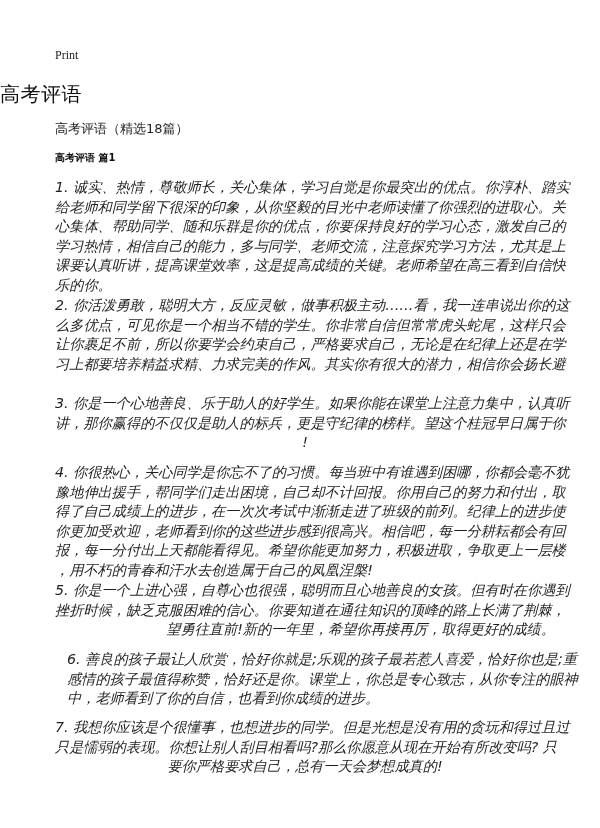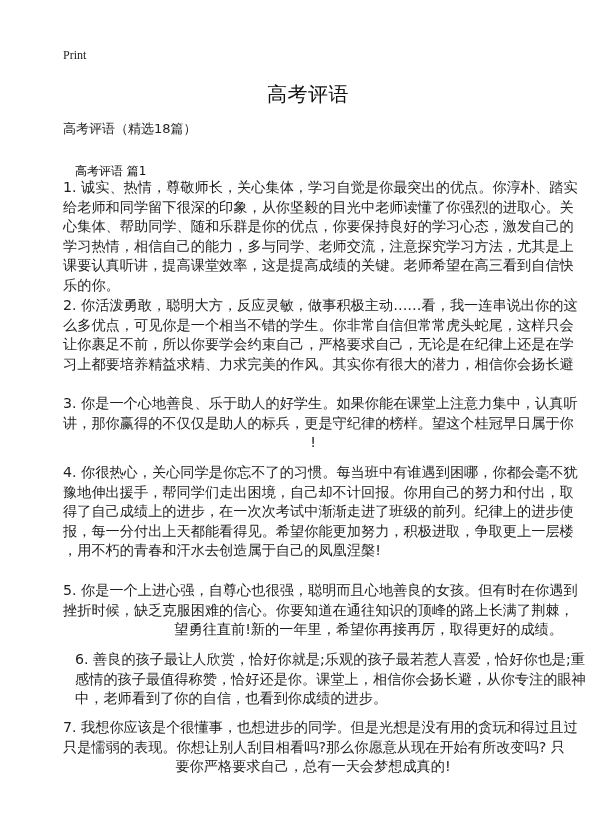--- a/index.html
+++ b/index.html
@@ -10,71 +10,71 @@
     body {
       width: 600px;
       height: 828px;
       position: relative;
       overflow: hidden;
       color: #1a1a1a;
       font-family: "DejaVu Sans", "Liberation Sans", sans-serif;
     }
     .page {
       position: absolute;
-      left: 8px;
+      left: 0;
       top: 0;
       width: 517px;
       height: 828px;
     }
     .print-label {
       position: absolute;
       left: 55px;
       top: 48px;
       font-family: "Liberation Serif", "DejaVu Serif", serif;
       font-size: 12px;
       color: #222;
       cursor: pointer;
     }
     .doc-title {
       position: absolute;
       left: 0;
       width: 600px;
       top: 81px;
-      text-align: center;
       font-size: 20px;
       font-weight: normal;
       margin: 0;
       color: #111;
       letter-spacing: 0.5px;
     }
     .subtitle {
       position: absolute;
       left: 55px;
       top: 120px;
       font-size: 13px;
       color: #222;
       text-align: center;
     }
     .section-heading {
       position: absolute;
       left: 55px;
       top: 151px;
-      font-size: 12px;
-      font-weight: normal;
+      font-size: 10px;
+      font-weight: bold;
       color: #111;
-      margin: 12px;
+      margin: 0;
     }
     .para {
       position: absolute;
       left: 55px;
       width: 500px;
       font-size: 14.2px;
       line-height: 19.6px;
       color: #1f1f1f;
       margin: 0;
+      font-style: italic;
     }
     .para .line {
       display: block;
       white-space: nowrap;
     }
   </style>
 </head>
 <body>
 
 <div class="page">
@@ -106,33 +106,34 @@
   <p class="para" style="top:394px;text-align:center;">
     <span class="line">3. 你是一个心地善良、乐于助人的好学生。如果你能在课堂上注意力集中，认真听</span>
     <span class="line">讲，那你赢得的不仅仅是助人的标兵，更是守纪律的榜样。望这个桂冠早日属于你</span>
     <span class="line">!</span>
   </p>
 
   <p class="para" style="top:463px;">
     <span class="line">4. 你很热心，关心同学是你忘不了的习惯。每当班中有谁遇到困哪，你都会毫不犹</span>
     <span class="line">豫地伸出援手，帮同学们走出困境，自己却不计回报。你用自己的努力和付出，取</span>
     <span class="line">得了自己成绩上的进步，在一次次考试中渐渐走进了班级的前列。纪律上的进步使</span>
+    <span class="line">你更加受欢迎，老师看到你的这些进步感到很高兴。相信吧，每一分耕耘都会有回</span>
     <span class="line">报，每一分付出上天都能看得见。希望你能更加努力，积极进取，争取更上一层楼</span>
     <span class="line">，用不朽的青春和汗水去创造属于自己的凤凰涅槃!</span>
   </p>
 
   <p class="para" style="top:581px;text-align:right;">
     <span class="line">5. 你是一个上进心强，自尊心也很强，聪明而且心地善良的女孩。但有时在你遇到</span>
     <span class="line">挫折时候，缺乏克服困难的信心。你要知道在通往知识的顶峰的路上长满了荆棘，</span>
     <span class="line">望勇往直前!新的一年里，希望你再接再厉，取得更好的成绩。</span>
   </p>
 
   <p class="para" style="top:650px;margin-left:12px;">
     <span class="line">6. 善良的孩子最让人欣赏，恰好你就是;乐观的孩子最若惹人喜爱，恰好你也是;重</span>
-    <span class="line">感情的孩子最值得称赞，恰好还是你。课堂上，相信你会扬长避，从你专注的眼神</span>
+    <span class="line">感情的孩子最值得称赞，恰好还是你。课堂上，你总是专心致志，从你专注的眼神</span>
     <span class="line">中，老师看到了你的自信，也看到你成绩的进步。</span>
   </p>
 
   <p class="para" style="top:718px;text-align:center;">
     <span class="line">7. 我想你应该是个很懂事，也想进步的同学。但是光想是没有用的贪玩和得过且过</span>
     <span class="line">只是懦弱的表现。你想让别人刮目相看吗?那么你愿意从现在开始有所改变吗? 只</span>
     <span class="line">要你严格要求自己，总有一天会梦想成真的!</span>
   </p>
 
 </div>

